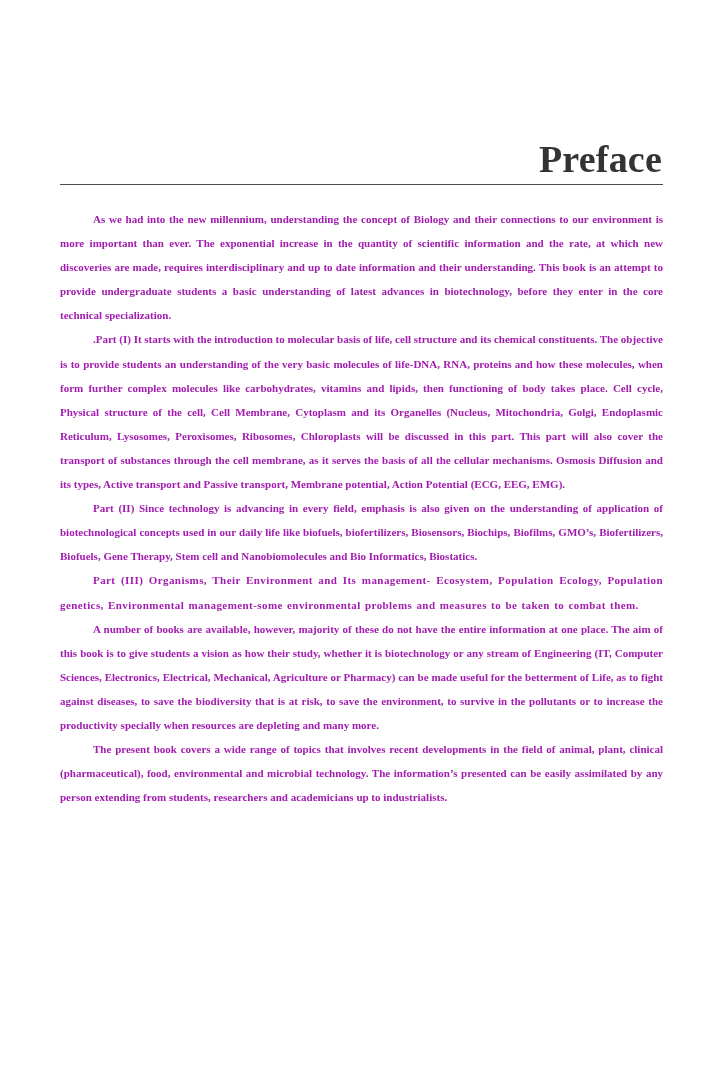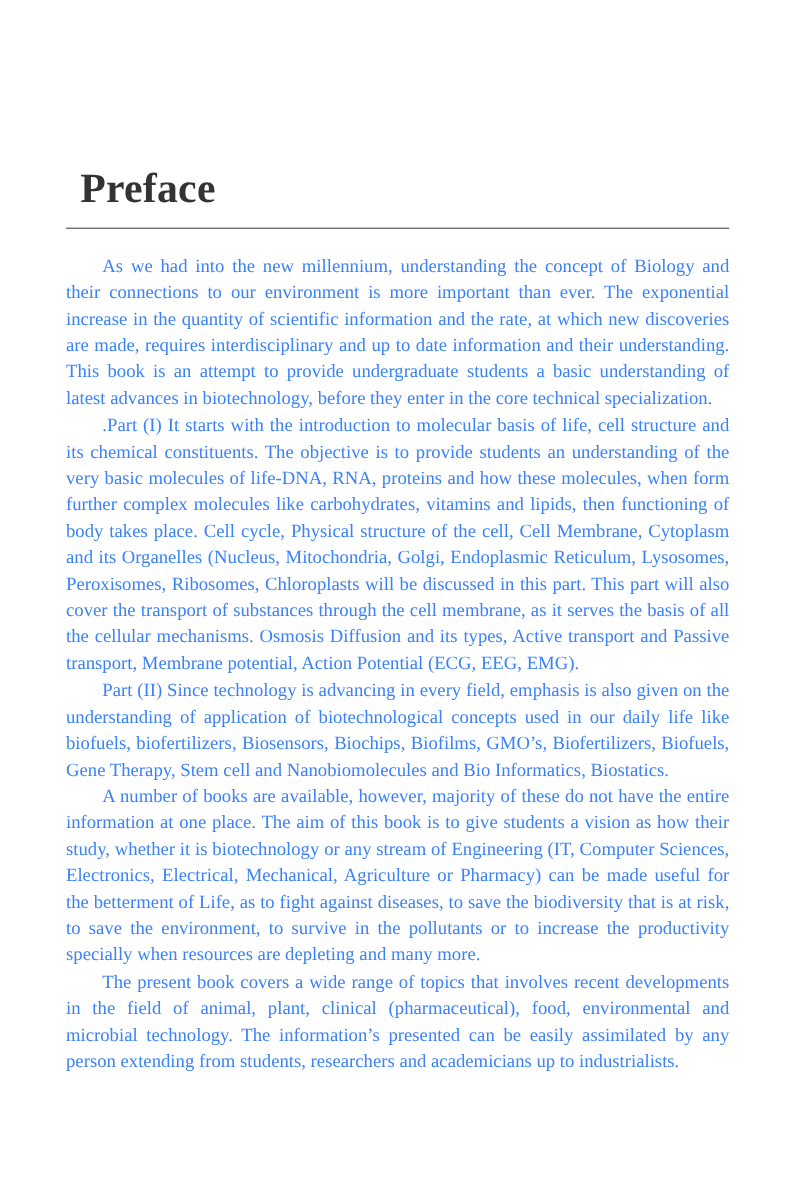--- a/index.html
+++ b/index.html
@@ -25,49 +25,50 @@
     position: absolute;
     left: 60px;
     top: 0;
     width: 603px;
   }
   .title-block {
     padding-top: 137px;
   }
   .page-title {
     display: block;
-    text-align: left;
+    text-align: right;
     font-family: "Liberation Serif", "DejaVu Serif", serif;
     font-weight: bold;
     font-size: 38px;
     line-height: 44px;
     color: #333333;
     letter-spacing: 0.2px;
-    margin: 13px;
+    margin: 0;
     padding-right: 1px;
   }
   .title-rule {
     margin-top: 3px;
     width: 603px;
     height: 0;
     border: 0;
     border-top: 1.6px solid #4a4a4a;
   }
   .body-text {
     margin-top: 22px;
   }
   .para {
     margin: 0;
     text-align: justify;
     text-justify: inter-word;
-    font-size: 17px;
+    font-size: 11px;
     line-height: 24.1px;
-    color: #3b82f6;
+    color: #a21caf;
     text-indent: 33px;
     hyphens: none;
+    font-weight: bold;
   }
   
   .para.loose {
     letter-spacing: 0.42px;
     word-spacing: 1.1px;
   }
 </style>
 </head>
 <body>
 
@@ -76,18 +77,19 @@
 
     <div class="title-block">
       <h1 class="page-title">Preface</h1>
       <hr class="title-rule">
     </div>
 
     <div class="body-text">
       <p class="para">As we had into the new millennium, understanding the concept of Biology and their connections to our environment is more important than ever. The exponential increase in the quantity of scientific information and the rate, at which new discoveries are made, requires interdisciplinary and up to date information and their understanding. This book is an attempt to provide undergraduate students a basic understanding of latest advances in biotechnology, before they enter in the core technical specialization.</p>
       <p class="para">.Part (I) It starts with the introduction to molecular basis of life, cell structure and its chemical constituents. The objective is to provide students an understanding of the very basic molecules of life-DNA, RNA, proteins and how these molecules, when form further complex molecules like carbohydrates, vitamins and lipids, then functioning of body takes place. Cell cycle, Physical structure of the cell, Cell Membrane, Cytoplasm and its Organelles (Nucleus, Mitochondria, Golgi, Endoplasmic Reticulum, Lysosomes, Peroxisomes, Ribosomes, Chloroplasts will be discussed in this part. This part will also cover the transport of substances through the cell membrane, as it serves the basis of all the cellular mechanisms. Osmosis Diffusion and its types, Active transport and Passive transport, Membrane potential, Action Potential (ECG, EEG, EMG).</p>
       <p class="para">Part (II) Since technology is advancing in every field, emphasis is also given on the understanding of application of biotechnological concepts used in our daily life like biofuels, biofertilizers, Biosensors, Biochips, Biofilms, GMO’s, Biofertilizers, Biofuels, Gene Therapy, Stem cell and Nanobiomolecules and Bio Informatics, Biostatics.</p>
+      <p class="para loose">Part (III) Organisms, Their Environment and Its management- Ecosystem, Population Ecology, Population genetics, Environmental management-some environmental problems and measures to be taken to combat them.</p>
       <p class="para">A number of books are available, however, majority of these do not have the entire information at one place. The aim of this book is to give students a vision as how their study, whether it is biotechnology or any stream of Engineering (IT, Computer Sciences, Electronics, Electrical, Mechanical, Agriculture or Pharmacy) can be made useful for the betterment of Life, as to fight against diseases, to save the biodiversity that is at risk, to save the environment, to survive in the pollutants or to increase the productivity specially when resources are depleting and many more.</p>
       <p class="para">The present book covers a wide range of topics that involves recent developments in the field of animal, plant, clinical (pharmaceutical), food, environmental and microbial technology. The information’s presented can be easily assimilated by any person extending from students, researchers and academicians up to industrialists.</p>
     </div>
 
   </div>
 </div>
 
 </body></html>

